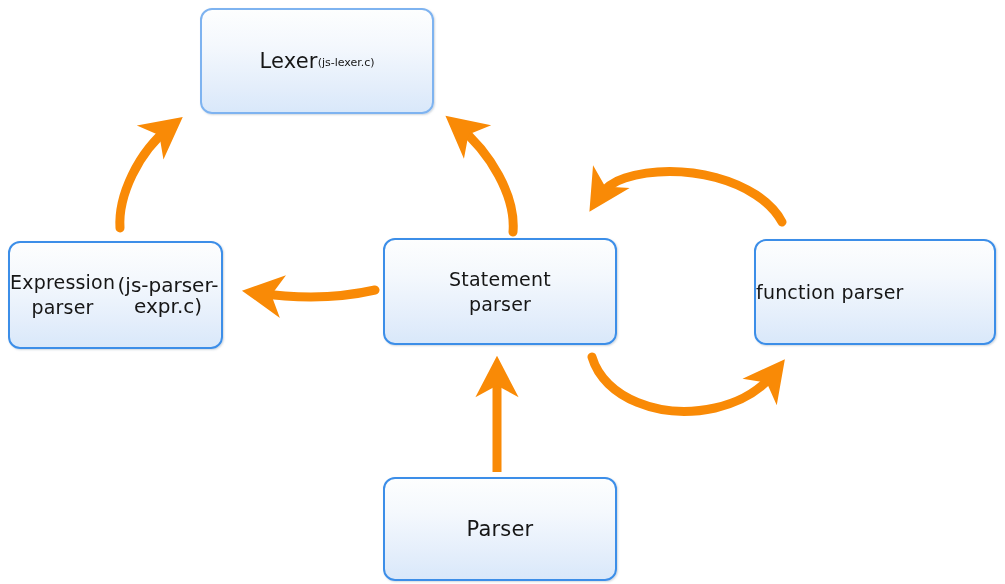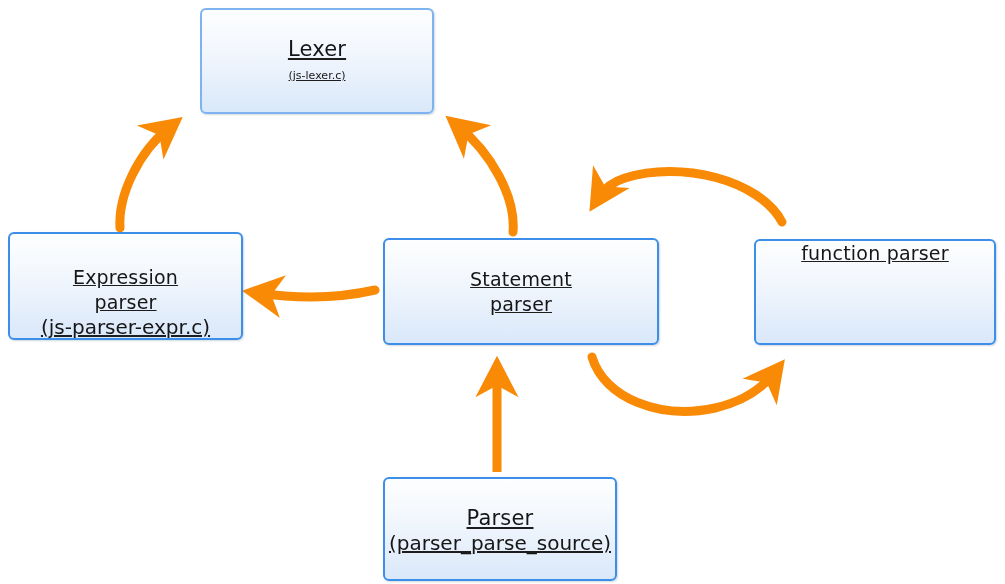--- a/index.html
+++ b/index.html
@@ -29,31 +29,30 @@
     left: 0;
     top: 0;
     width: 1005px;
     height: 584px;
     pointer-events: none;
   }
 
   .node-box {
     position: absolute;
     box-sizing: border-box;
-    border-radius: 6px;
+    border-radius: 12px;
     background: linear-gradient(to bottom, #fdfefe 0%, #f4f8fd 35%, #e4eefb 75%, #d9e8fa 100%);
     border: 2px solid #3c8ee8;
     box-shadow: 1px 1px 2px rgba(120,140,160,0.35);
     display: flex;
-    flex-direction: column;
+    flex-direction: row;
     align-items: center;
     justify-content: center;
     text-align: center;
     color: #1d1d1d;
-    text-decoration: underline;
   }
 
   .node-box.light-border {
     border: 2px solid #7eb3f0;
   }
 
   .node-title {
     font-size: 21px;
     line-height: 26px;
     letter-spacing: 0.2px;
@@ -73,22 +72,22 @@
     margin-top: 2px;
   }
 
   .node-sub.tight {
     font-size: 20px;
     line-height: 21px;
   }
 
   
   #node-lexer           { left: 200px; top: 8px;   width: 234px; height: 106px; }
-  #node-expression      { left: 8px;   top: 232px; width: 235px; height: 108px; justify-content: flex-end; }
-  #node-statement       { left: 383px; top: 238px; width: 276px; height: 107px; text-align: center; }
+  #node-expression      { left: 8px;   top: 241px; width: 215px; height: 108px; justify-content: flex-end; }
+  #node-statement       { left: 383px; top: 238px; width: 234px; height: 107px; text-align: center; }
   #node-function        { left: 754px; top: 239px; width: 242px; height: 106px; justify-content: space-between; }
   #node-parser          { left: 383px; top: 477px; width: 234px; height: 104px; }
 </style>
 </head>
 <body>
 
 <div id="diagram-canvas">
 
   <svg id="arrow-layer" viewBox="0 0 1005 584" width="1005" height="584" xmlns="http://www.w3.org/2000/svg">
     <defs>
@@ -125,16 +124,15 @@
     <div class="node-title small">Statement
 parser</div>
   </div>
 
   <div class="node-box" id="node-function">
     <div class="node-title small">function parser</div>
   </div>
 
   <div class="node-box" id="node-parser">
     <div class="node-title">Parser</div>
-    <div class="node-sub tight">(parser_parse_source)</div>
   </div>
 
 </div>
 
 </body></html>

